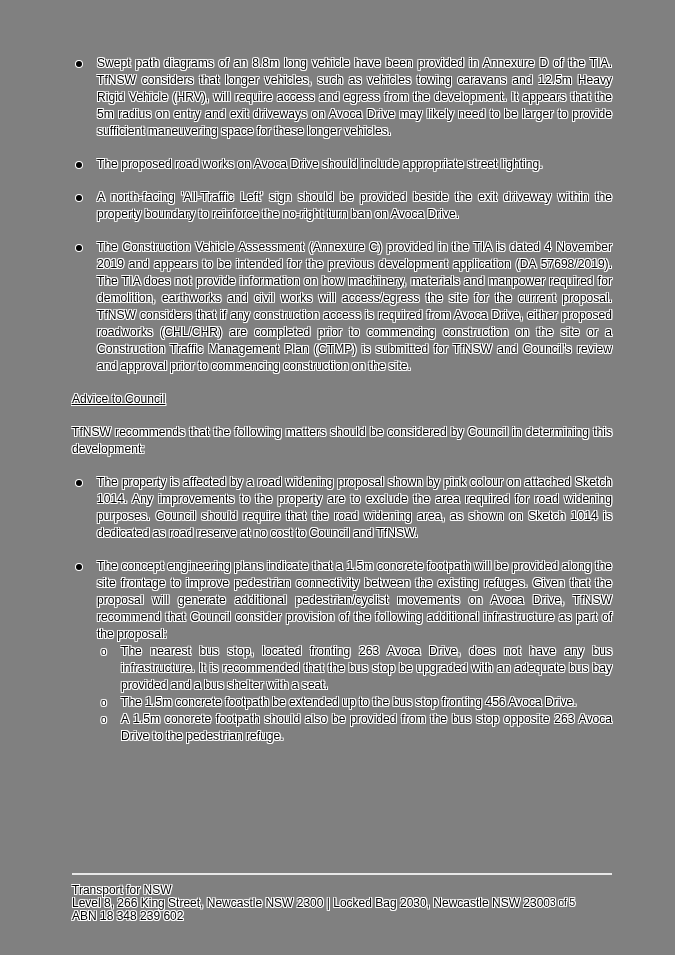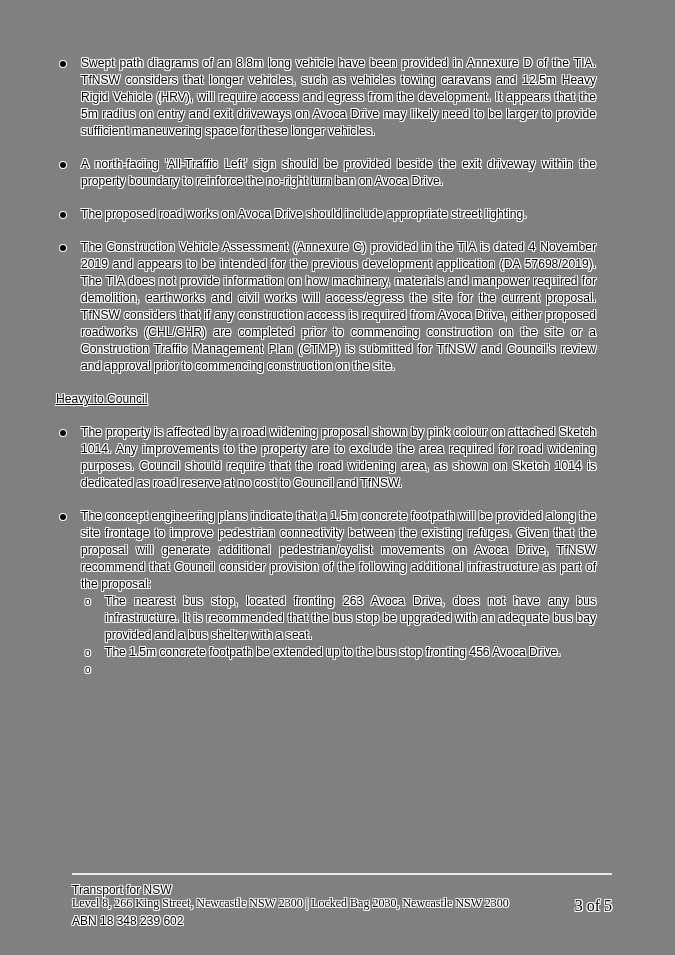--- a/index.html
+++ b/index.html
@@ -19,21 +19,21 @@
       text-shadow:
         -1px -1px 0 #ffffff,
          1px -1px 0 #ffffff,
         -1px  1px 0 #ffffff,
          1px  1px 0 #ffffff,
          0px  1px 0 #ffffff,
          1px  0px 0 #ffffff;
     }
     .page {
       position: absolute;
-      left: 56px;
+      left: 72px;
       top: 55px;
       width: 540px;
     }
     .bullet-list {
       list-style: none;
       margin: 0;
       padding: 0;
     }
     .bullet-item {
       position: relative;
@@ -91,73 +91,73 @@
       height: 2px;
       background: #e8e8e8;
       margin-bottom: 9px;
     }
     .footer-text {
       font-size: 12px;
       line-height: 13px;
     }
     .footer-row {
       display: flex;
-      justify-content: space-between;
-      font-family: Liberation Serif, serif;
     }
     .page-num {
-      font-size: 16px;
+      font-size: 10px;
     }
   </style>
 </head>
 <body>
 
 <div class="page">
 
   <ul class="bullet-list">
     <li class="bullet-item halo">
       <span class="bullet-dot"></span>
       <span>Swept path diagrams of an 8.8m long vehicle have been provided in Annexure D of the TIA. TfNSW considers that longer vehicles, such as vehicles towing caravans and 12.5m Heavy Rigid Vehicle (HRV), will require access and egress from the development. It appears that the 5m radius on entry and exit driveways on Avoca Drive may likely need to be larger to provide sufficient maneuvering space for these longer vehicles.</span>
     </li>
     <li class="bullet-item halo">
       <span class="bullet-dot"></span>
-      <span>A north-facing 'All-Traffic Left' sign should be provided beside the exit driveway within the property boundary to reinforce the no-right turn ban on Avoca Drive.</span>
+      <span>The proposed road works on Avoca Drive should include appropriate street lighting.</span>
     </li>
     <li class="bullet-item halo">
       <span class="bullet-dot"></span>
-      <span>The proposed road works on Avoca Drive should include appropriate street lighting.</span>
+      <span>A north-facing 'All-Traffic Left' sign should be provided beside the exit driveway within the property boundary to reinforce the no-right turn ban on Avoca Drive.</span>
     </li>
     <li class="bullet-item halo">
       <span class="bullet-dot"></span>
       <span>The Construction Vehicle Assessment (Annexure C) provided in the TIA is dated 4 November 2019 and appears to be intended for the previous development application (DA 57698/2019). The TIA does not provide information on how machinery, materials and manpower required for demolition, earthworks and civil works will access/egress the site for the current proposal. TfNSW considers that if any construction access is required from Avoca Drive, either proposed roadworks (CHL/CHR) are completed prior to commencing construction on the site or a Construction Traffic Management Plan (CTMP) is submitted for TfNSW and Council's review and approval prior to commencing construction on the site.</span>
     </li>
   </ul>
 
-  <div class="heading-underlined halo">Heavy to Council</div>
+  <div class="heading-underlined halo">Advice to Council</div>
 
+  <p class="para halo">TfNSW recommends that the following matters should be considered by Council in determining this development:</p>
 
   <ul class="bullet-list">
     <li class="bullet-item halo">
       <span class="bullet-dot"></span>
       <span>The property is affected by a road widening proposal shown by pink colour on attached Sketch 1014. Any improvements to the property are to exclude the area required for road widening purposes. Council should require that the road widening area, as shown on Sketch 1014 is dedicated as road reserve at no cost to Council and TfNSW.</span>
     </li>
     <li class="bullet-item halo">
       <span class="bullet-dot"></span>
       <span>The concept engineering plans indicate that a 1.5m concrete footpath will be provided along the site frontage to improve pedestrian connectivity between the existing refuges. Given that the proposal will generate additional pedestrian/cyclist movements on Avoca Drive, TfNSW recommend that Council consider provision of the following additional infrastructure as part of the proposal:</span>
       <ul class="sub-list">
         <li class="sub-item">
           <span class="sub-marker">o</span>
           <span>The nearest bus stop, located fronting 263 Avoca Drive, does not have any bus infrastructure. It is recommended that the bus stop be upgraded with an adequate bus bay provided and a bus shelter with a seat.</span>
         </li>
         <li class="sub-item">
           <span class="sub-marker">o</span>
           <span>The 1.5m concrete footpath be extended up to the bus stop fronting 456 Avoca Drive.</span>
         </li>
         <li class="sub-item">
           <span class="sub-marker">o</span>
+          <span>A 1.5m concrete footpath should also be provided from the bus stop opposite 263 Avoca Drive to the pedestrian refuge.</span>
         </li>
       </ul>
     </li>
   </ul>
 </div>
 
 <div class="footer">
   <div class="footer-rule"></div>
   <div class="footer-text halo">Transport for NSW</div>
   <div class="footer-row">

